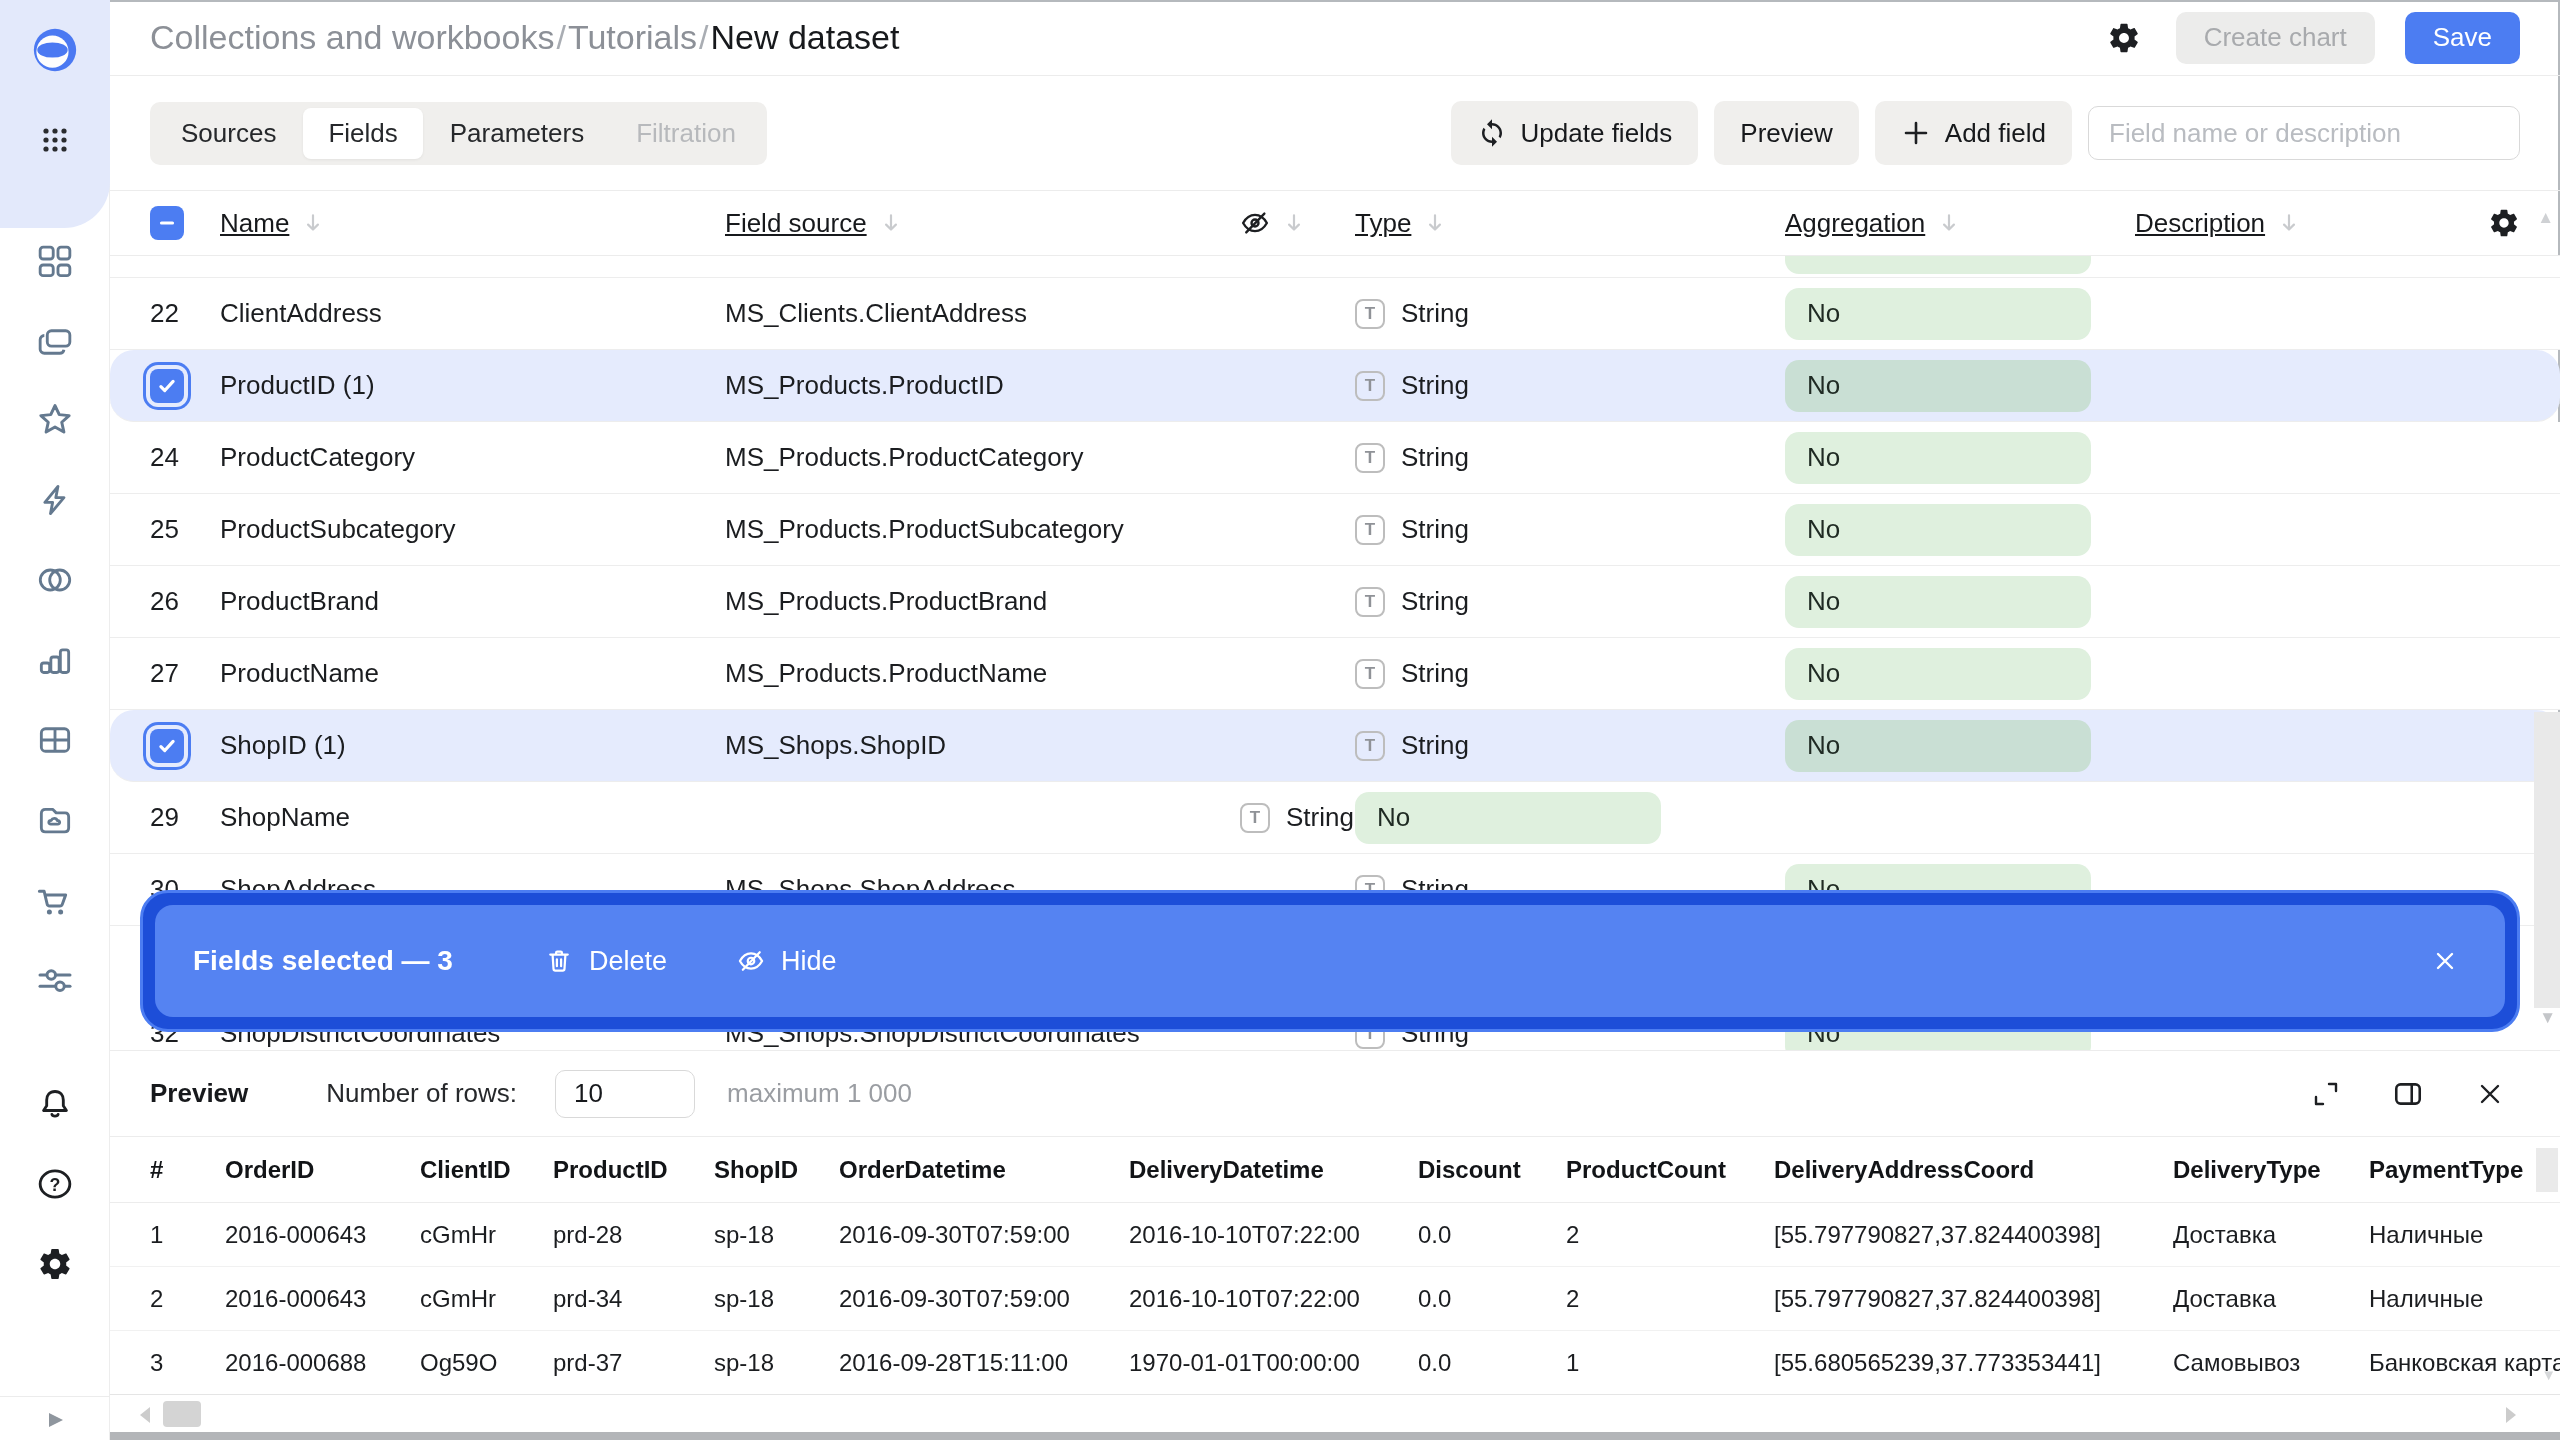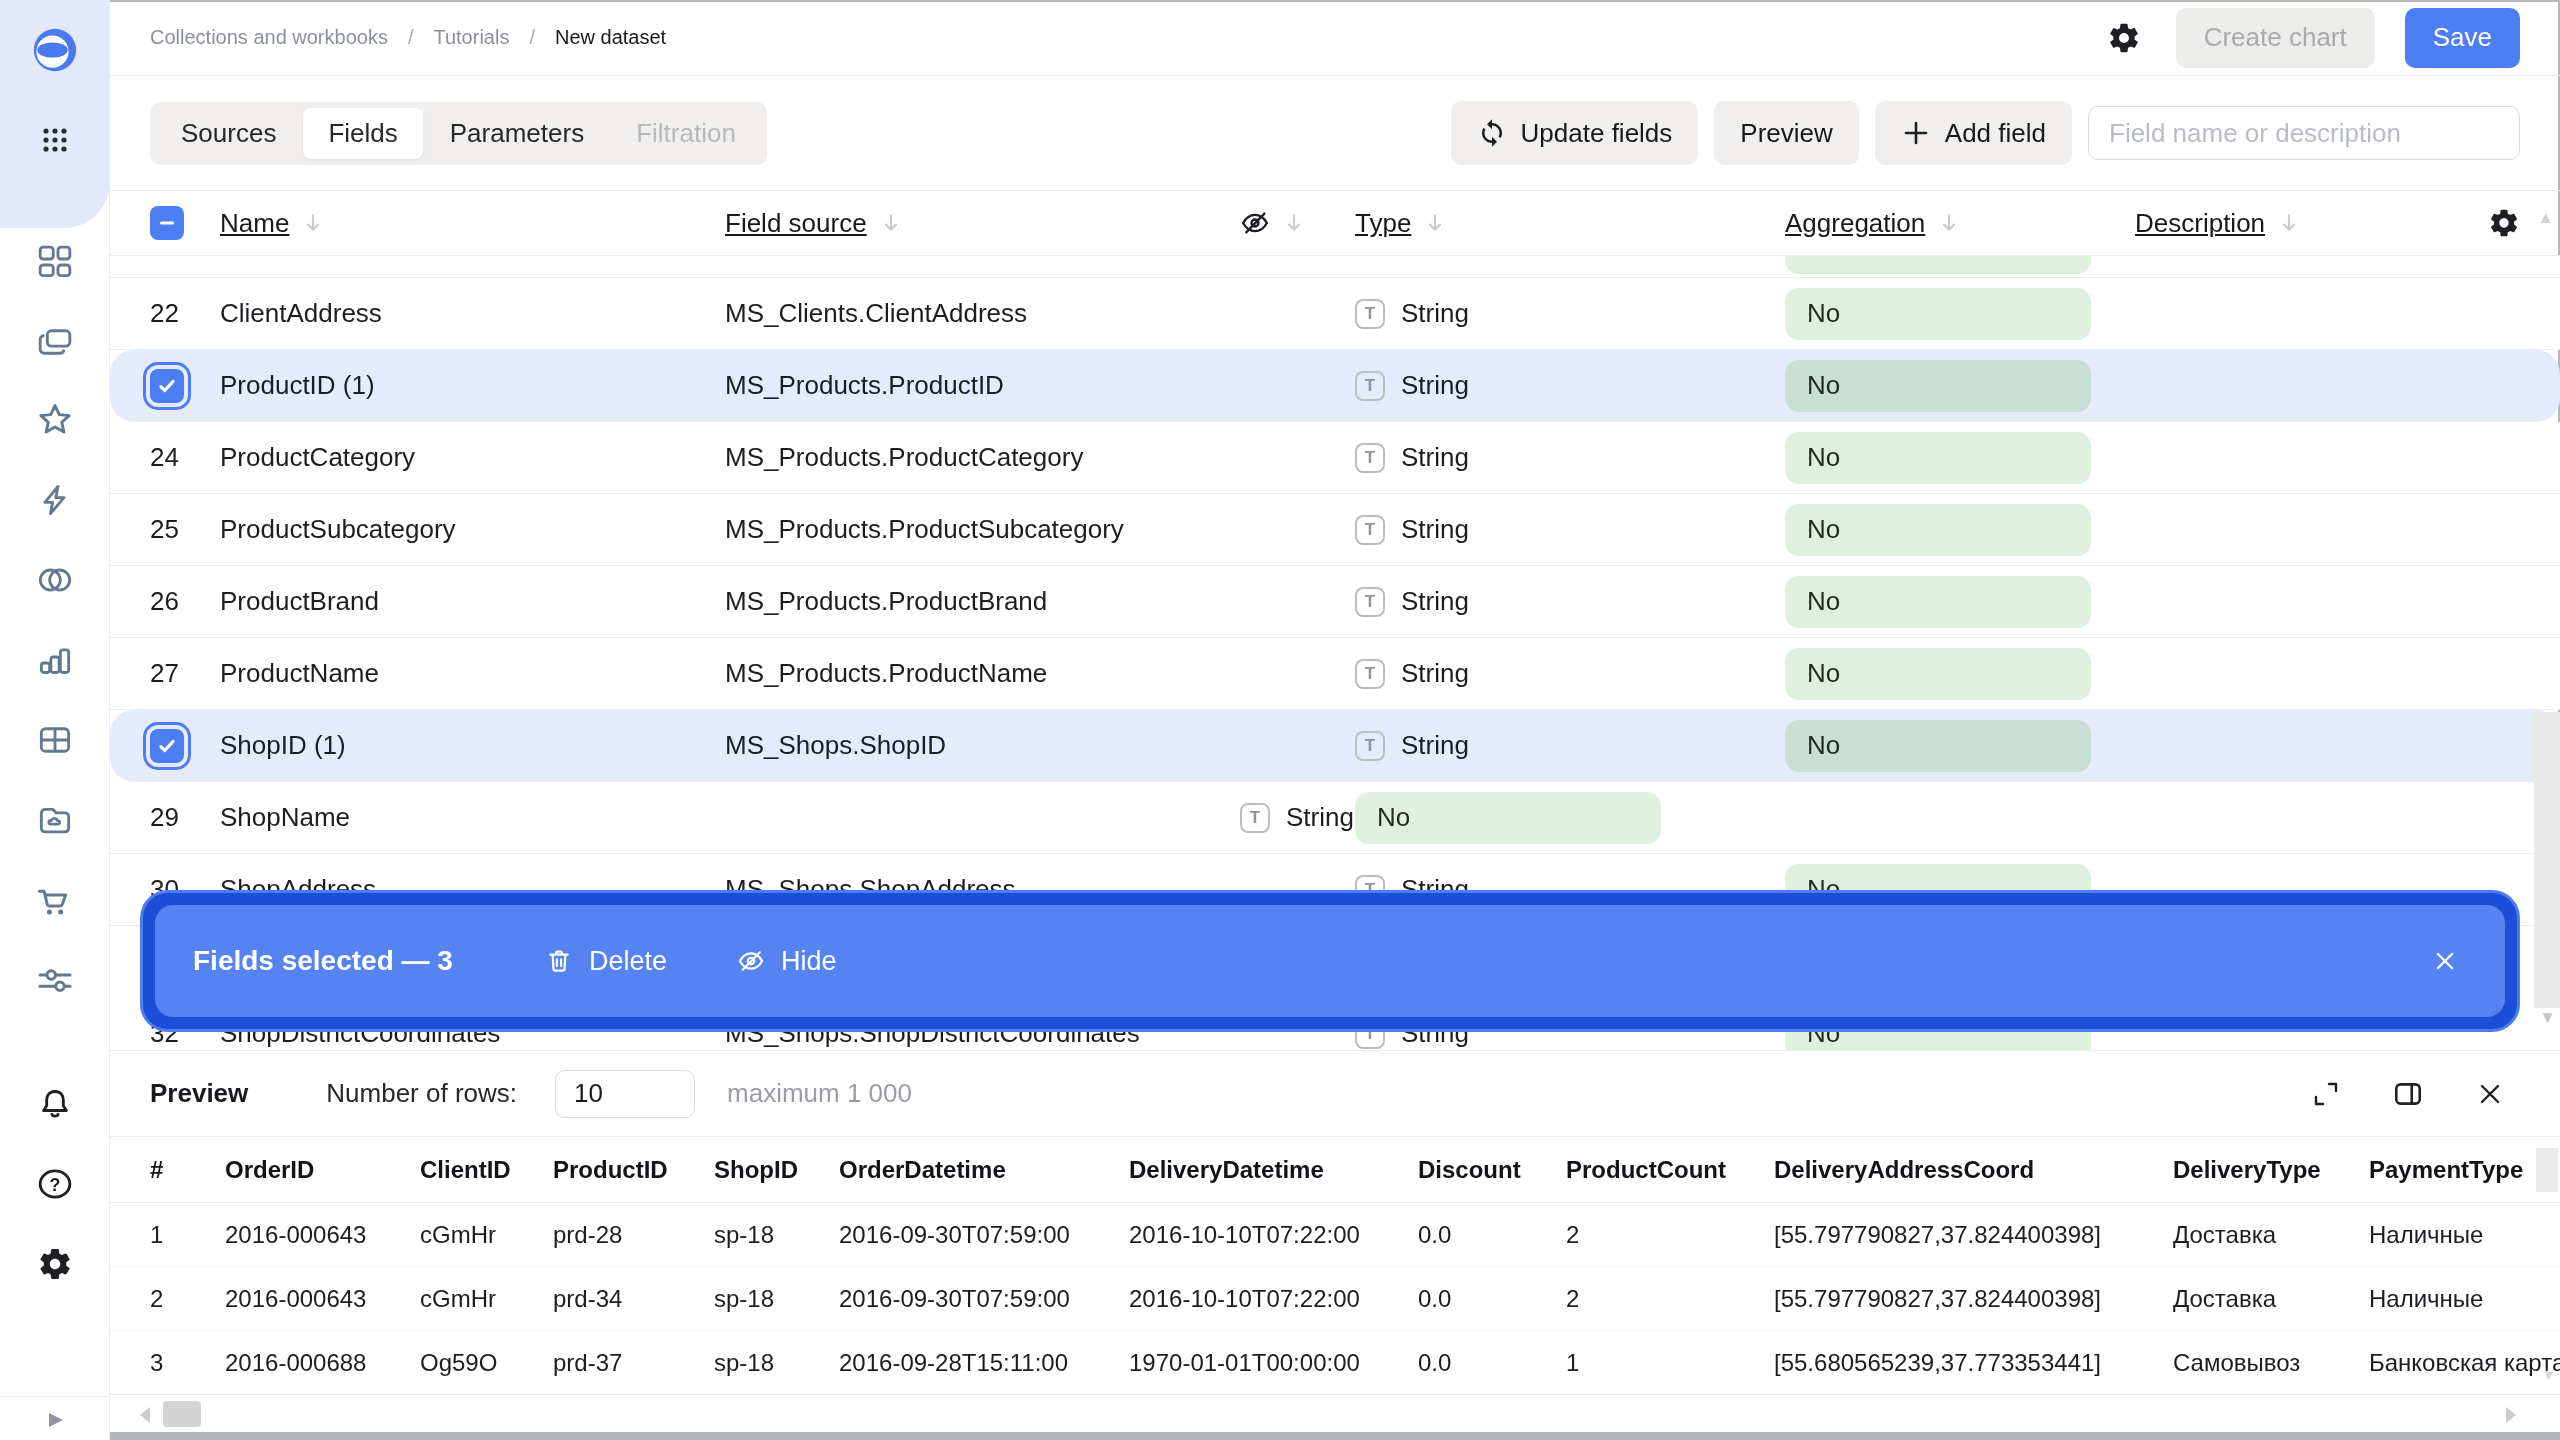--- a/index.html
+++ b/index.html
@@ -13,27 +13,27 @@
   .sb-item { position:absolute; left:50%; transform:translateX(-50%); width:44px; height:44px; display:flex; align-items:center; justify-content:center; }
   .sb-item svg { display:block; }
   .slate { stroke:#64798f; }
   .dark { stroke:#1d1f22; }
   .sb-divider { position:absolute; left:0; top:1396px; width:110px; border-top:1px solid #ececec; }
 
   
   .main { position:absolute; left:110px; top:0; width:2450px; height:1440px; overflow:hidden; }
 
   .topbar { position:absolute; left:0; right:0; top:0; height:76px; border-bottom:1px solid #ececec; display:flex; align-items:center; padding:0 40px; }
-  .breadcrumb { display:flex; align-items:flex-start; gap:20px; font-size:20px; }
+  .breadcrumb { display:flex; align-items:flex-start; gap:2px; font-size:34px; }
   .crumb { color:#8c9097; cursor:pointer; }
   .crumb.current { color:#17191c; }
   .crumb-sep { color:#a9adb3; }
   .topbar-right { margin-left:auto; display:flex; align-items:center; gap:30px; }
   .icon-btn { width:44px; height:44px; display:flex; align-items:center; justify-content:center; cursor:pointer; }
-  .btn { height:60px; display:inline-flex; align-items:center; justify-content:center; padding:0 28px; border-radius:10px; font-size:26px; cursor:pointer; white-space:nowrap; border:none; }
+  .btn { height:52px; display:inline-flex; align-items:center; justify-content:center; padding:0 28px; border-radius:10px; font-size:26px; cursor:pointer; white-space:nowrap; border:none; }
   .btn-disabled { background:#ececeb; color:#a8aaad; }
   .btn-primary { background:#4c7df2; color:#fff; }
 
   .actionbar { position:absolute; left:0; right:0; top:76px; height:114px; display:flex; align-items:center; padding:0 40px; }
   .tabs { display:flex; align-items:center; background:#f0efed; border-radius:10px; padding:6px; gap:2px; }
   .tab { font-size:26px; color:#26282b; padding:10px 25px; border-radius:8px; cursor:pointer; white-space:nowrap; }
   .tab.active { background:#fff; box-shadow:0 1px 3px rgba(0,0,0,.06); }
   .tab.disabled { color:#b7b9bc; cursor:default; }
   .actions { margin-left:auto; display:flex; align-items:center; gap:16px; }
   .gbtn { height:64px; display:inline-flex; align-items:center; gap:14px; padding:12px 26px; background:#f0efed; border-radius:10px; font-size:26px; color:#17191c; cursor:pointer; white-space:nowrap; border:none; }

